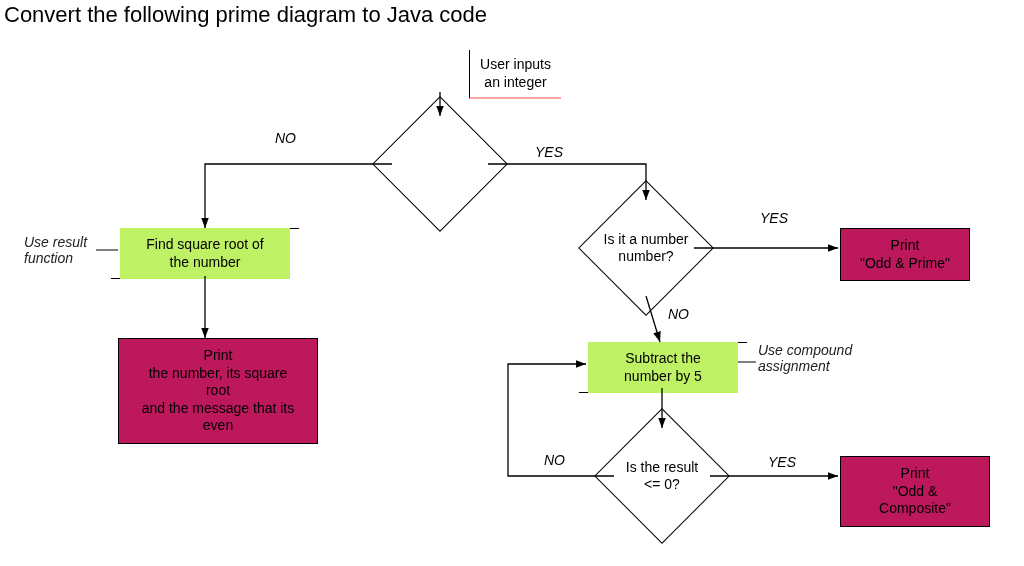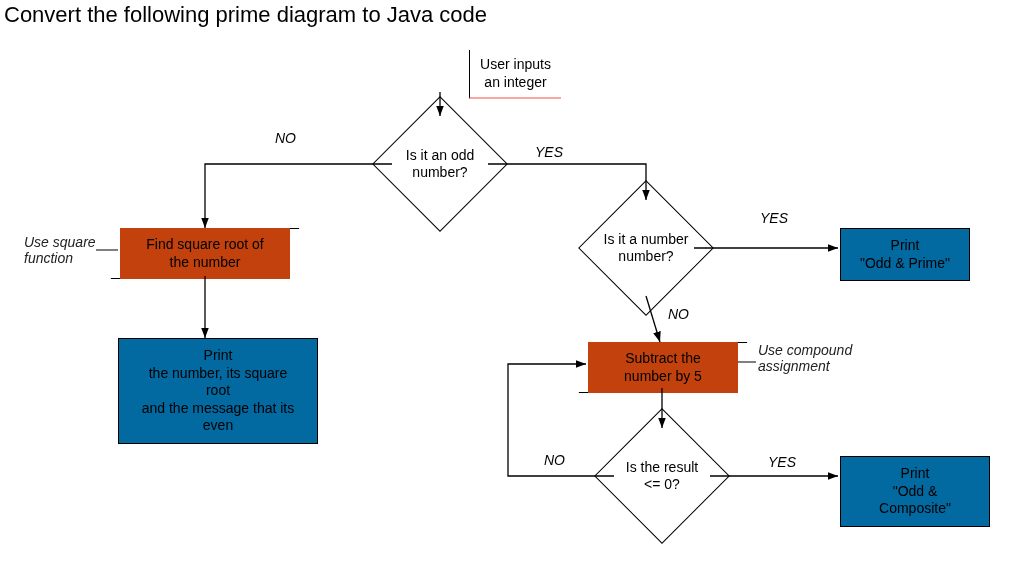--- a/index.html
+++ b/index.html
@@ -1,51 +1,50 @@
 <!DOCTYPE html>
 <html><head>
 <meta charset="utf-8">
 <style>
   *{box-sizing:border-box;margin:0;padding:0;}
   body{font-family:Arial,Helvetica,sans-serif;background:#fff;color:#000;width:1024px;height:566px;position:relative;overflow:hidden;}
   .title{position:absolute;top:2px;left:4px;font-size:22px;}
   .node{position:absolute;text-align:center;font-size:14px;line-height:1.25;display:flex;align-items:center;justify-content:center;}
-  .rect{border:1px solid #000;padding:8px 16px;background:#0369a1;}
+  .rect{border:1px solid #000;padding:8px 16px;background:#be185d;}
   .diamond{width:96px;height:96px;}
   .diamond .dshape{position:absolute;inset:0;transform:rotate(45deg);border:1px solid #000;background:#fff;}
   .diamond .dlabel{position:relative;z-index:1;padding:4px;}
-  .para{background:#c2410c;}
+  .para{background:#bef264;}
   .para::before{content:"";position:absolute;inset:0;border-top:1px solid #000;border-bottom:1px solid #000;transform:skewX(-20deg);background:#fff;z-index:-1;}
   .para .plabel{position:relative;padding:8px 18px;}
   .edge-label{position:absolute;font-size:14px;font-style:italic;}
   .annot{position:absolute;font-size:14px;font-style:italic;color:#222;}
   svg.arrows{position:absolute;top:0;left:0;width:1024px;height:566px;pointer-events:none;}
 </style>
 </head>
 <body>
 
 <div class="title">Convert the following prime diagram to Java code</div>
 
 <div class="node" style="left:460px;top:50px;width:110px;">
   <div style="border-left:1px solid #000;border-bottom:2px solid #fca5a5;padding:6px 10px;white-space:pre-line;">User inputs
 an integer</div>
 </div>
 
 <div class="node diamond" style="left:392px;top:116px;">
   <div class="dshape"></div>
-  <div class="dlabel">Is it an odd number?</div>
 </div>
 
 <div class="edge-label" style="left:275px;top:130px;">NO</div>
 <div class="edge-label" style="left:535px;top:144px;">YES</div>
 
 <div class="node para" style="left:120px;top:228px;width:170px;">
   <div class="plabel">Find square root of the number</div>
 </div>
-<div class="annot" style="left:24px;top:234px;white-space:pre-line;">Use square
+<div class="annot" style="left:24px;top:234px;white-space:pre-line;">Use result
 function</div>
 
 <div class="node rect" style="left:118px;top:338px;width:200px;white-space:pre-line;">Print
 the number, its square root
 and the message that its
 even</div>
 
 <div class="node diamond" style="left:598px;top:200px;">
   <div class="dshape"></div>
   <div class="dlabel">Is it a number number?</div>

